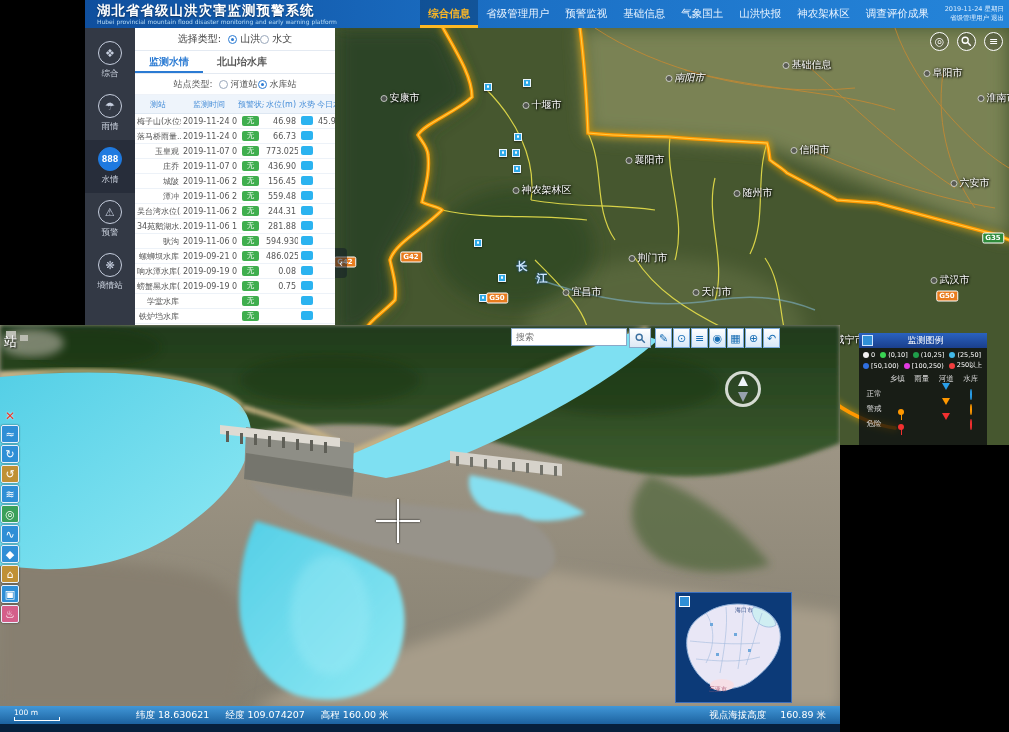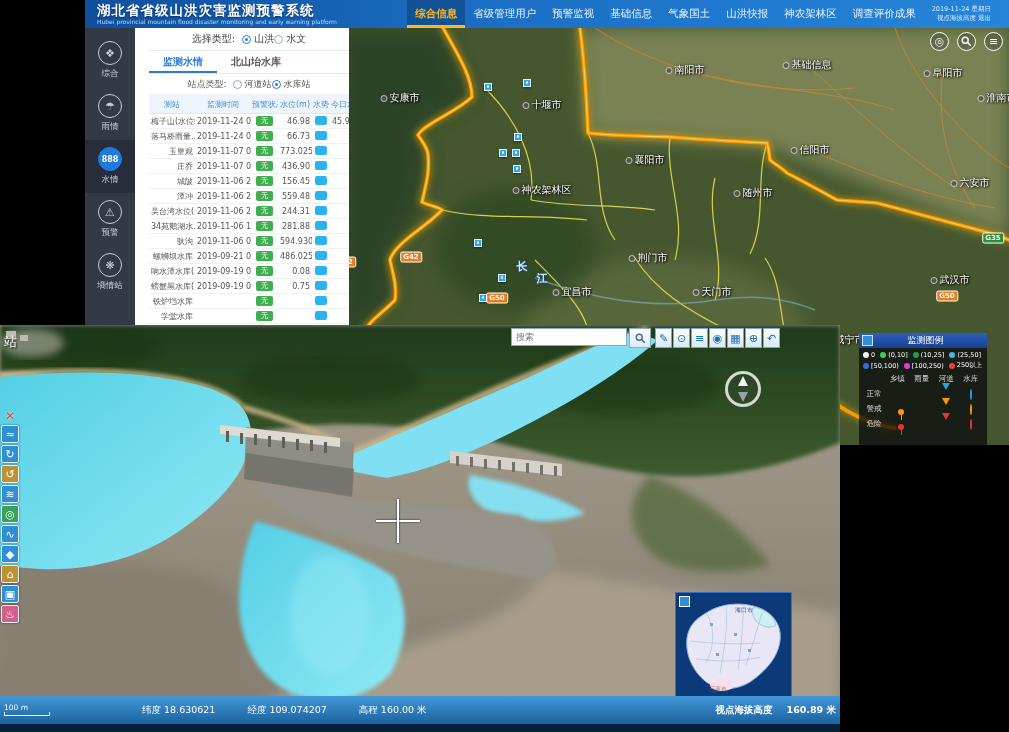--- a/index.html
+++ b/index.html
@@ -7,32 +7,32 @@
        font-family:"DejaVu Sans","Liberation Sans",sans-serif;}
   
   .header{position:absolute;left:85px;top:0;width:924px;height:28px;
     background:linear-gradient(90deg,#0f4f9e,#1b6fc4 45%,#2585da);display:flex;align-items:center;z-index:5;}
   .title-wrap{padding-left:12px;min-width:220px;}
   .app-title{color:#fff;font-weight:bold;font-size:13.5px;letter-spacing:1px;line-height:15px;text-shadow:0 1px 2px rgba(0,0,0,.45);}
   .app-subtitle{color:#b8dcf5;font-size:6px;line-height:7px;white-space:nowrap;}
   .menu{display:flex;margin-left:auto;align-items:center;height:100%;}
   .menu-item{color:#eaf4ff;font-size:10.5px;padding:0 8px;height:100%;display:flex;align-items:center;cursor:pointer;white-space:nowrap;}
   .menu-item.active{color:#ffb822;background:rgba(0,25,60,.30);box-shadow:inset 0 -3px 0 #ffb822;font-weight:bold;}
-  .header-meta{color:#dceeff;font-size:6.5px;text-align:right;line-height:9px;padding:0 18px 0 8px;white-space:nowrap;}
+  .header-meta{color:#dceeff;font-size:6.5px;text-align:right;line-height:9px;padding:0 5px 0 8px;white-space:nowrap;}
   
   .sidebar{position:absolute;left:85px;top:28px;width:50px;height:302px;background:#333945;
     display:flex;flex-direction:column;align-items:stretch;padding-top:6px;box-sizing:border-box;z-index:4;}
   .side-item{display:flex;flex-direction:column;align-items:center;padding:7px 0;cursor:pointer;}
   .side-item.active{background:#272d3a;}
   .side-icon{width:24px;height:24px;border:1px solid #c6cede;border-radius:50%;color:#c6cede;font-size:11px;
     display:flex;align-items:center;justify-content:center;box-sizing:border-box;}
   .side-icon.badge{background:#1f7ae0;border-color:#1f7ae0;color:#fff;font-size:8px;font-weight:bold;}
   .side-label{color:#ccd3df;font-size:8.5px;margin-top:3px;white-space:nowrap;}
   
-  .panel{position:absolute;left:135px;top:28px;width:200px;height:302px;background:#fff;overflow:hidden;z-index:4;padding-left:14px;}
+  .panel{position:absolute;left:135px;top:28px;width:200px;height:302px;background:#fff;overflow:hidden;z-index:4;}
   .filter-row{height:22px;display:flex;align-items:center;justify-content:center;gap:7px;color:#444;
     border-bottom:1px solid #e4eaf2;font-size:10px;}
   .sub-filter{height:20px;display:flex;align-items:center;justify-content:center;gap:6px;color:#555;
     border-bottom:1px solid #eef2f8;font-size:9px;}
   .radio{display:inline-flex;align-items:center;gap:3px;cursor:pointer;}
   .radio-dot{width:9px;height:9px;border:1px solid #9aa8bb;border-radius:50%;box-sizing:border-box;position:relative;background:#fff;}
   .radio-dot.sel{border-color:#2b7bd3;}
   .radio-dot.sel::after{content:"";position:absolute;left:2px;top:2px;width:3px;height:3px;border-radius:50%;background:#2b7bd3;}
   .tabs{height:22px;display:flex;border-bottom:1px solid #e4eaf2;}
   .tab{padding:0 14px;display:flex;align-items:center;font-size:10px;color:#555;cursor:pointer;font-weight:bold;}
@@ -102,25 +102,25 @@
   .compass::before{content:"";position:absolute;left:50%;top:2px;transform:translateX(-50%);
     border-left:5px solid transparent;border-right:5px solid transparent;border-bottom:10px solid #eef3f8;}
   .compass::after{content:"";position:absolute;left:50%;bottom:2px;transform:translateX(-50%);
     border-left:5px solid transparent;border-right:5px solid transparent;border-top:10px solid #97a1ad;}
   .crosshair{position:absolute;left:376px;top:174px;width:44px;height:44px;pointer-events:none;}
   .crosshair::before{content:"";position:absolute;left:0;right:0;top:21px;height:1.5px;background:#fff;box-shadow:0 0 2px #000;}
   .crosshair::after{content:"";position:absolute;top:0;bottom:0;left:21px;width:1.5px;background:#fff;box-shadow:0 0 2px #000;}
   .inset{position:absolute;left:675px;top:267px;width:117px;height:111px;background:#0c3a78;border:1px solid #3a6fc0;box-sizing:border-box;}
   .inset-ico{position:absolute;left:3px;top:3px;width:9px;height:9px;background:#2f8fd6;border:1px solid #fff;z-index:2;}
   .inset-label{position:absolute;font-size:6px;transform:translate(-50%,-50%);white-space:nowrap;}
-  .vstatus{position:absolute;left:0;bottom:8px;height:28px;width:840px;background:linear-gradient(#4197d8,#1c629f);
-    display:flex;align-items:center;color:#fff;font-size:9.5px;gap:32px;padding:0 4px;box-sizing:border-box;}
+  .vstatus{position:absolute;left:0;bottom:8px;height:18px;width:840px;background:linear-gradient(#4197d8,#1c629f);
+    display:flex;align-items:center;color:#fff;font-size:9.5px;gap:16px;padding:0 14px;box-sizing:border-box;}
   .vscale{display:flex;flex-direction:column;font-size:7.5px;line-height:8px;margin-right:60px;}
   .scale-bar{width:44px;height:3px;border-left:1px solid #fff;border-right:1px solid #fff;border-bottom:1px solid #fff;}
-  .vs-right{margin-left:auto;display:flex;gap:14px;font-weight:bold;}
+  .vs-right{margin-left:auto;display:flex;gap:14px;}
   .vbottom{position:absolute;left:0;bottom:0;height:8px;width:840px;background:#06203c;}
 </style>
 </head>
 <body>
 
 <div class="header">
   <div class="title-wrap">
     <div class="app-title">湖北省省级山洪灾害监测预警系统</div>
     <div class="app-subtitle">Hubei provincial mountain flood disaster monitoring and early warning platform</div>
   </div>
@@ -129,21 +129,21 @@
       <div class="menu-item">省级管理用户</div>
       <div class="menu-item">预警监视</div>
       <div class="menu-item">基础信息</div>
       <div class="menu-item">气象国土</div>
       <div class="menu-item">山洪快报</div>
       <div class="menu-item">神农架林区</div>
       <div class="menu-item">调查评价成果</div>
     </div>
   <div class="header-meta">
     <div>2019-11-24 星期日</div>
-    <div>视点海拔高度 退出</div>
+    <div>省级管理用户 退出</div>
   </div>
 </div>
 
 <div class="sidebar">
     <div class="side-item">
       <span class="side-icon">❖</span>
       <span class="side-label">综合</span>
     </div>
     <div class="side-item">
       <span class="side-icon">☂</span>
@@ -298,29 +298,29 @@
         </tr>
         <tr>
           <td class="td-name">螃蟹黑水库(...</td>
           <td>2019-09-19 06</td>
           <td style="text-align: center;"><span class="b-status">无</span></td>
           <td class="td-num">0.75</td>
           <td style="text-align: center;"><span class="b-trend"></span></td>
           <td class="td-num"></td>
         </tr>
         <tr>
+          <td class="td-name">学堂水库</td>
+          <td></td>
+          <td style="text-align: center;"><span class="b-status">无</span></td>
+          <td class="td-num"></td>
+          <td style="text-align: center;"><span class="b-trend"></span></td>
+          <td class="td-num"></td>
+        </tr>
+        <tr>
           <td class="td-name">铁炉垱水库</td>
-          <td></td>
-          <td style="text-align: center;"><span class="b-status">无</span></td>
-          <td class="td-num"></td>
-          <td style="text-align: center;"><span class="b-trend"></span></td>
-          <td class="td-num"></td>
-        </tr>
-        <tr>
-          <td class="td-name">学堂水库</td>
           <td></td>
           <td style="text-align: center;"><span class="b-status">无</span></td>
           <td class="td-num"></td>
           <td style="text-align: center;"><span class="b-trend"></span></td>
           <td class="td-num"></td>
         </tr>
         <tr>
           <td class="td-name">北山坮水库</td>
           <td></td>
           <td style="text-align: center;"><span class="b-status">无</span></td>
@@ -391,21 +391,21 @@
   </svg>
   <div id="city-layer">
       <span class="city" style="left: 65px; top: 70px;">
         <i class="city-ico"></i>
         <span>安康市</span>
       </span>
       <span class="city" style="left: 207px; top: 77px;">
         <i class="city-ico"></i>
         <span>十堰市</span>
       </span>
-      <span class="city" style="left: 350px; top: 42px;">
+      <span class="city" style="left: 350px; top: 50px; font-style: italic;">
         <i class="city-ico"></i>
         <span>南阳市</span>
       </span>
       <span class="city" style="left: 472px; top: 37px;">
         <i class="city-ico"></i>
         <span>基础信息</span>
       </span>
       <span class="city" style="left: 608px; top: 45px;">
         <i class="city-ico"></i>
         <span>阜阳市</span>
@@ -431,21 +431,21 @@
         <span>随州市</span>
       </span>
       <span class="city" style="left: 207px; top: 162px;">
         <i class="city-ico"></i>
         <span>神农架林区</span>
       </span>
       <span class="city" style="left: 313px; top: 230px;">
         <i class="city-ico"></i>
         <span>荆门市</span>
       </span>
-      <span class="city" style="left: 237px; top: 264px;">
+      <span class="city" style="left: 247px; top: 264px;">
         <i class="city-ico"></i>
         <span>宜昌市</span>
       </span>
       <span class="city" style="left: 377px; top: 264px;">
         <i class="city-ico"></i>
         <span>天门市</span>
       </span>
       <span class="city" style="left: 615px; top: 252px;">
         <i class="city-ico"></i>
         <span>武汉市</span>

